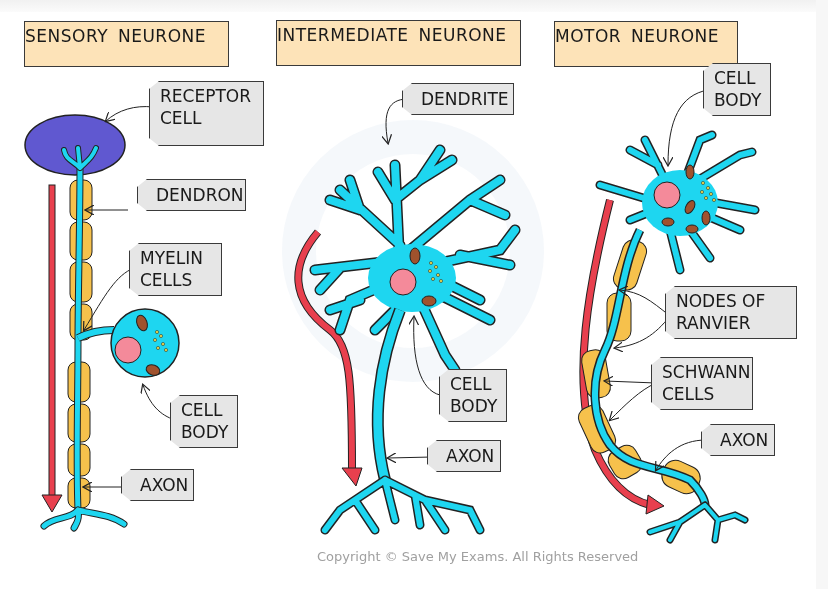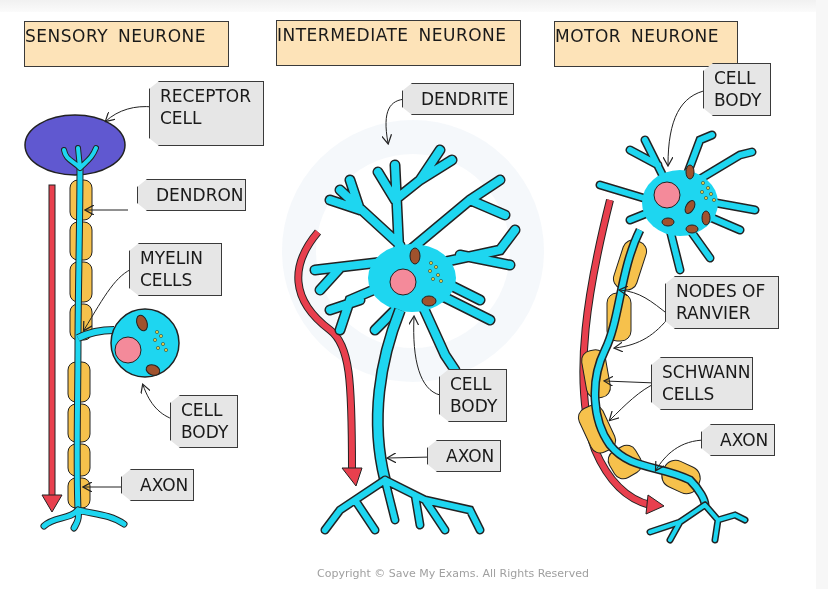--- a/index.html
+++ b/index.html
@@ -4,21 +4,21 @@
 <style>
   html, body { margin:0; padding:0; }
   body { width:828px; height:589px; background:#ffffff; position:relative; overflow:hidden; font-family:"DejaVu Sans", sans-serif; }
   .topband { position:absolute; left:0; top:0; width:828px; height:12px; background:linear-gradient(#f1f1f1,#fbfbfb); }
   .rightband { position:absolute; right:0; top:0; width:12px; height:589px; background:#f7f7f7; }
   .watermark { position:absolute; left:282px; top:120px; width:262px; height:262px; border-radius:50%; border:34px solid #f2f6fa; box-sizing:border-box; opacity:0.8; }
   svg.art { position:absolute; left:0; top:0; }
   .title { position:absolute; height:46px; background:#fde3b8; border:1.5px solid #3a3a3a; box-sizing:border-box; font-size:17px; letter-spacing:0.5px; color:#1a1a1a; line-height:28px; text-align:left; white-space:nowrap; word-spacing:4px; }
   .tag { position:absolute; background:#e6e6e6; border:1.5px solid #3a3a3a; box-sizing:border-box; font-size:17px; color:#1a1a1a; line-height:22px; padding:3px 0 0 10px; white-space:pre-line; clip-path:polygon(10px 0,100% 0,100% 100%,10px 100%,0 calc(100% - 8px),0 8px); }
   .tag.single { line-height:26px; padding-top:0; padding-left:18px; }
-  .copyright { position:absolute; left:317px; top:567px; font-size:11px; color:#a0a0a0; white-space:nowrap; }
+  .copyright { position:absolute; left:317px; top:549px; font-size:13px; color:#a0a0a0; white-space:nowrap; }
 </style>
 </head>
 <body>
 
 <div class="topband"></div>
 <div class="rightband"></div>
 <div class="watermark"></div>
 
 <svg class="art" width="828" height="589" viewBox="0 0 828 589">
   <defs>
@@ -185,19 +185,19 @@
 BODY</div>
 <div class="tag single" style="left:121px;top:469px;width:73px;height:32px;line-height:30px;">AXON</div>
 
 <div class="tag single" style="left:402px;top:83px;width:112px;height:32px;line-height:30px;">DENDRITE</div>
 <div class="tag" style="left:439px;top:369px;width:68px;height:53px;">CELL
 BODY</div>
 <div class="tag single" style="left:427px;top:440px;width:74px;height:32px;line-height:30px;">AXON</div>
 
 <div class="tag" style="left:703px;top:63px;width:68px;height:53px;">CELL
 BODY</div>
-<div class="tag" style="left:665px;top:276px;width:114px;height:53px;">NODES OF
+<div class="tag" style="left:665px;top:286px;width:132px;height:53px;">NODES OF
 RANVIER</div>
 <div class="tag" style="left:651px;top:357px;width:102px;height:53px;">SCHWANN
 CELLS</div>
 <div class="tag single" style="left:701px;top:424px;width:74px;height:32px;line-height:30px;">AXON</div>
 
 <div class="copyright">Copyright © Save My Exams. All Rights Reserved</div>
 
 </body></html>

